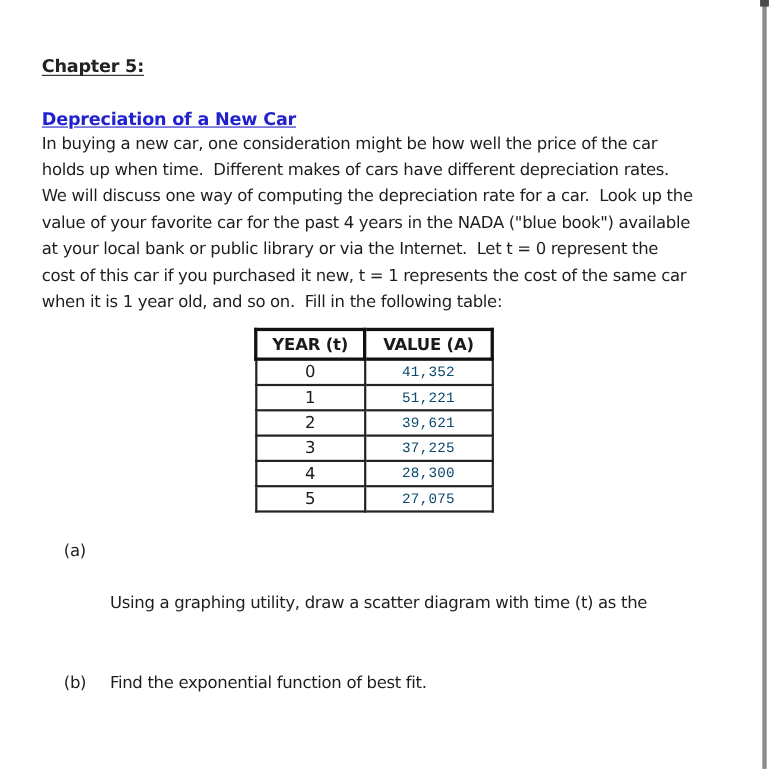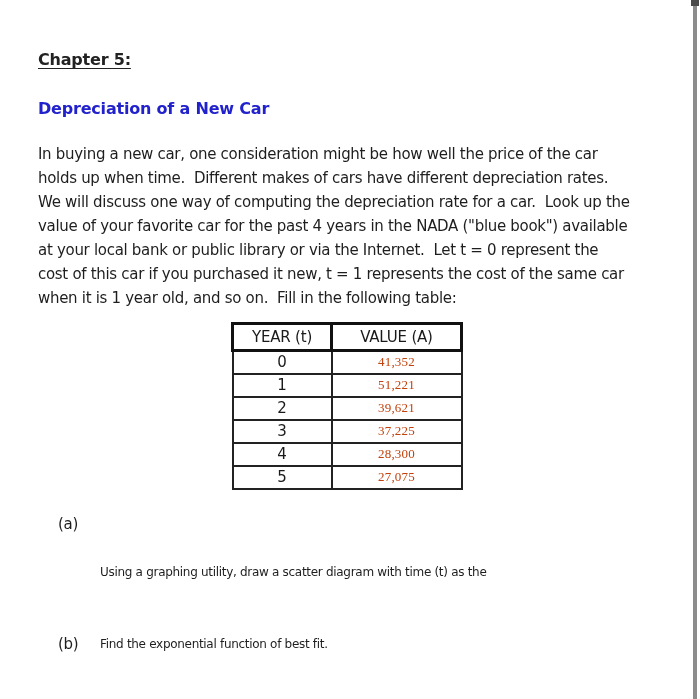--- a/index.html
+++ b/index.html
@@ -25,77 +25,77 @@
     letter-spacing: -0.2px;
     white-space: pre;
   }
   .page-title {
     margin-top: 30px;
     font-size: 16px;
     font-weight: 700;
     color: #2222cc;
     letter-spacing: -0.2px;
     white-space: pre;
+    text-decoration: underline;
   }
   .intro {
-    margin-top: 24px;
   }
   .intro .line {
     font-size: 15px;
     line-height: 24px;
     letter-spacing: -0.3px;
     white-space: pre;
     color: #1e1e1e;
   }
   table.data-table {
     border-collapse: collapse;
     margin-top: 12px;
     margin-left: 193px;
   }
   table.data-table th {
     border: 3px solid #111;
     font-size: 15px;
-    font-weight: 400;
+    font-weight: 700;
     letter-spacing: -0.2px;
     color: #1a1a1a;
     height: 27px;
     text-align: center;
     vertical-align: middle;
     padding: 0 6px;
   }
   table.data-table td {
     border: 2px solid #222;
     height: 23px;
     text-align: center;
     vertical-align: middle;
   }
   td.year-cell { width: 99px; font-size: 15px; color: #1a1a1a; }
   td.value-cell {
-    width: 130px;
-    font-family: Liberation Serif, serif;
+    width: 116px;
+    font-family: Liberation Mono, monospace;
     font-size: 13px;
     letter-spacing: 0.2px;
-    color: #c2410c;
+    color: #0c4a6e;
   }
   .questions { margin-top: 22px; }
   .q-row {
     display: flex;
     align-items: flex-start;
   }
   .q-label {
     width: 42px;
     margin-left: 20px;
     flex: 0 0 auto;
     font-size: 15px;
     line-height: 24px;
     letter-spacing: -0.3px;
     white-space: pre;
   }
   .q-text {
-    font-size: 12px;
+    font-size: 15px;
     line-height: 24px;
     letter-spacing: -0.3px;
     white-space: pre;
   }
   .scrollbar-track {
     position: absolute;
     top: 0;
     right: 3px;
     width: 4px;
     height: 699px;

